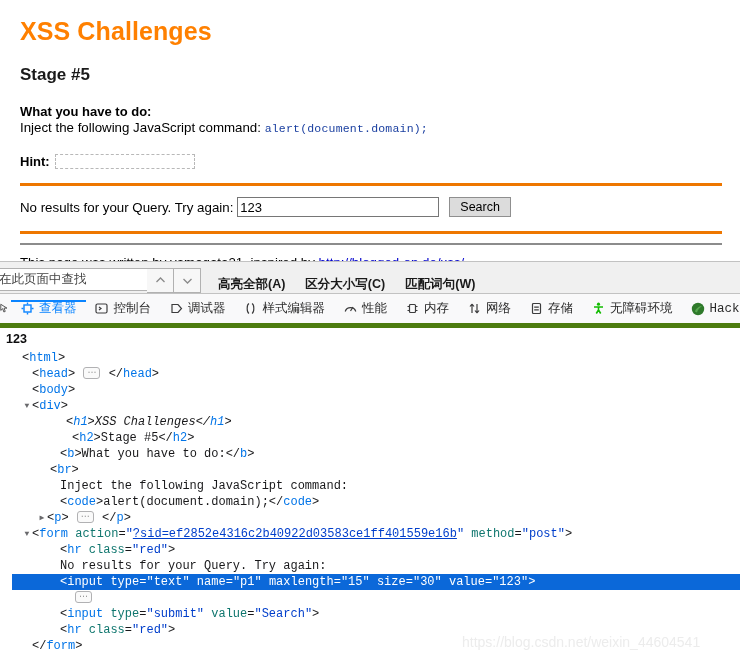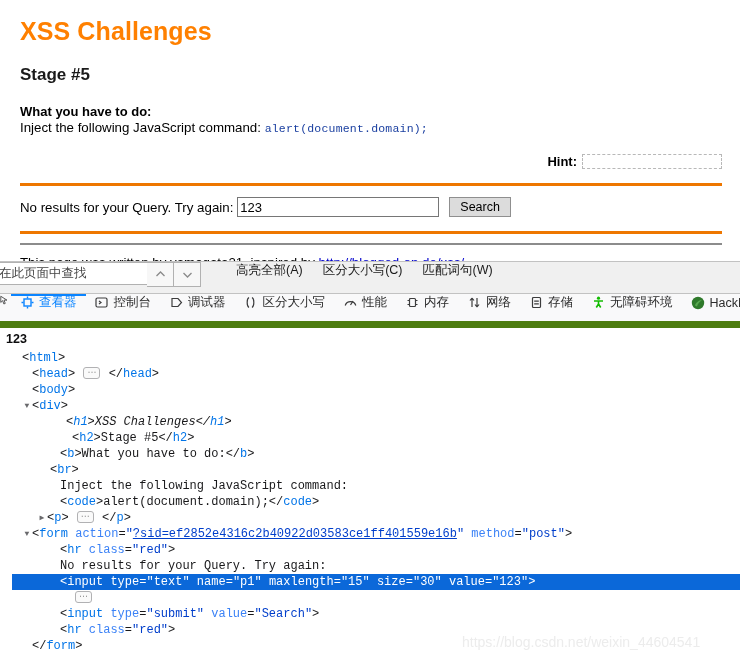--- a/index.html
+++ b/index.html
@@ -57,21 +57,20 @@
   code.js-cmd {
     font-family: "Liberation Mono", monospace;
     font-size: 11.5px;
     color: #1a3fa0;
     letter-spacing: 0.2px;
   }
   .hint-row {
     margin-top: 17px;
     display: flex;
     align-items: center;
-    justify-content: flex-end;
   }
   .hint-label {
     font-size: 13px;
     font-weight: bold;
     color: #000;
     margin-right: 5px;
   }
   .hint-box {
     width: 138px;
     height: 13px;
@@ -139,21 +138,21 @@
   
   #findbar {
     position: absolute;
     left: 0; top: 261px;
     width: 740px; height: 33px;
     background: #f0f0f0;
     border-top: 1px solid #c2c2c2;
     border-bottom: 1px solid #c2c2c2;
     box-sizing: border-box;
     display: flex;
-    align-items: flex-start;
+    align-items: flex-end;
   }
   .find-input-wrap {
     position: relative;
     display: flex;
     margin-left: -6px;
   }
   input.find-input {
     width: 153px;
     height: 23px;
     border: 1px solid #b1b1b1;
@@ -174,42 +173,44 @@
     background: #f7f7f7;
     display: flex;
     align-items: center;
     justify-content: center;
     cursor: default;
   }
   .find-nav-btn svg { display: block; }
   .find-opts {
     display: flex;
     align-items: center;
-    margin-left: 35px;
+    margin-left: 17px;
     gap: 20px;
+    font-weight: bold;
   }
   .find-opt {
     font-family: "Liberation Sans", sans-serif;
     font-size: 12.5px;
     color: #1a1a1a;
     cursor: default;
     white-space: nowrap;
   }
 
   
   #devtools-toolbar {
     position: absolute;
     left: 0; top: 294px;
     width: 740px; height: 34px;
     background: #f9f9fa;
-    border-bottom: 7px solid #4d7c0f;
+    border-bottom: 5px solid #4d7c0f;
     box-sizing: border-box;
     display: flex;
-    align-items: flex-start;
+    align-items: center;
     overflow: hidden;
+    font-family: Liberation Mono, monospace;
   }
   .dt-left-stub {
     width: 10px;
     display: flex;
     align-items: center;
     justify-content: center;
     overflow: hidden;
     flex: none;
   }
   .dt-sep {
@@ -284,21 +285,21 @@
   .node.selected * { color: #fff !important; }
   .tw {
     display: inline-block;
     width: 10px;
     text-align: center;
     color: #6a6a6d;
     font-size: 8px;
     vertical-align: middle;
   }
   .tag { color: #0074e8; }
-  .attr { color: #3b82f6; }
+  .attr { color: #0f766e; }
   .val { color: #003ecb; }
   .punct { color: #18181a; }
   .txt { color: #18181a; }
   .cmt { color: #057d00; }
   .uline { text-decoration: underline; }
   .ellip {
     display: inline-block;
     border: 1px solid #b1b1b3;
     border-radius: 3px;
     background: #fafafa;
@@ -421,21 +422,21 @@
       <span>调试器</span>
     </div>
 
     <div class="dt-tab">
       <span class="ic">
         <svg width="13" height="13" viewBox="0 0 13 13">
             <path d="M5 1.5 C3 2.5 3.2 5.2 3.2 6.5 C3.2 7.8 3 10.5 5 11.5" fill="none" stroke="#3c3c3d" stroke-width="1.2"></path>
             <path d="M8 1.5 C10 2.5 9.8 5.2 9.8 6.5 C9.8 7.8 10 10.5 8 11.5" fill="none" stroke="#3c3c3d" stroke-width="1.2"></path>
           </svg>
       </span>
-      <span>区分大小写</span>
+      <span>样式编辑器</span>
     </div>
 
     <div class="dt-tab">
       <span class="ic">
         <svg width="13" height="13" viewBox="0 0 13 13">
             <path d="M1.2 9.5 A5.6 5.6 0 0 1 11.8 9.5" fill="none" stroke="#3c3c3d" stroke-width="1.2"></path>
             <path d="M6.5 9 L9 5" stroke="#3c3c3d" stroke-width="1.2"></path>
           </svg>
       </span>
       <span>性能</span>

